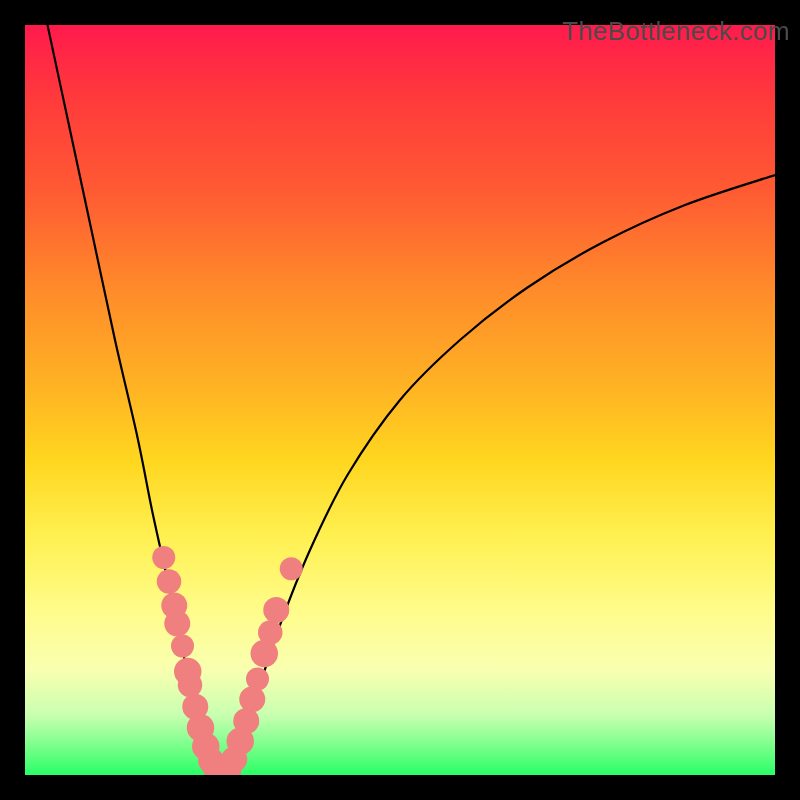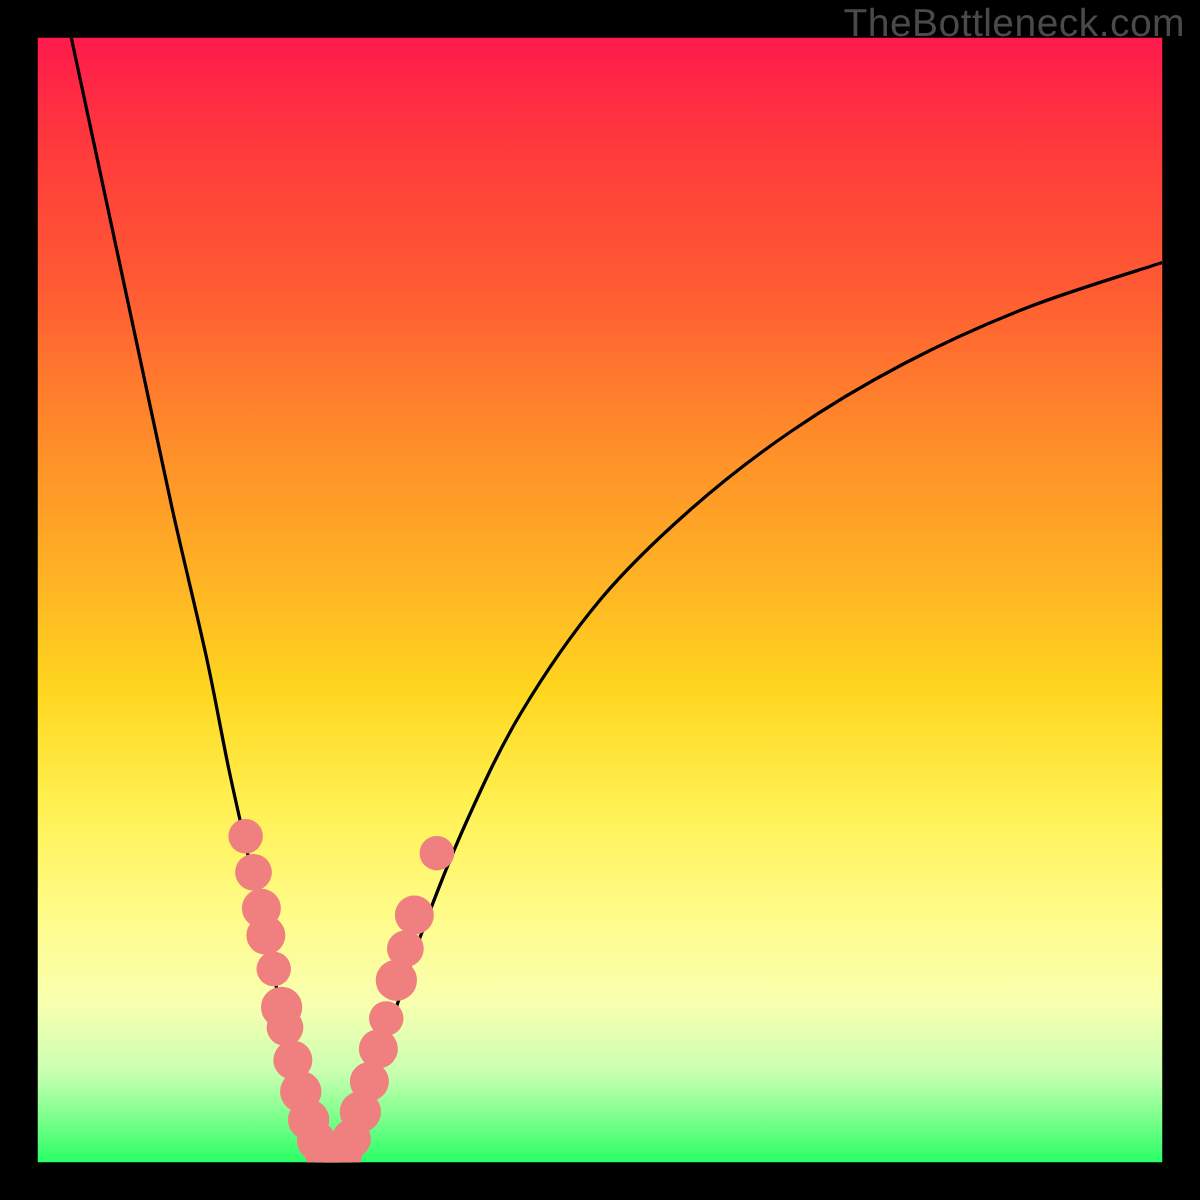--- a/index.html
+++ b/index.html
@@ -41,21 +41,21 @@
       #fff050 68%,
       #fffc8a 78%,
       #f8ffb0 86%,
       #c9ffb0 92%,
       #7dff8c 96%,
       #2aff66 100%
     );
   }
   .watermark {
     position: absolute;
-    top: 0;
+    top: 16px;
     right: 10px;
     color: #4a4a4a;
     font-size: 26px;
     font-weight: 500;
     letter-spacing: 0.3px;
     user-select: none;
   }
   svg.curves {
     position: absolute;
     inset: 0;

